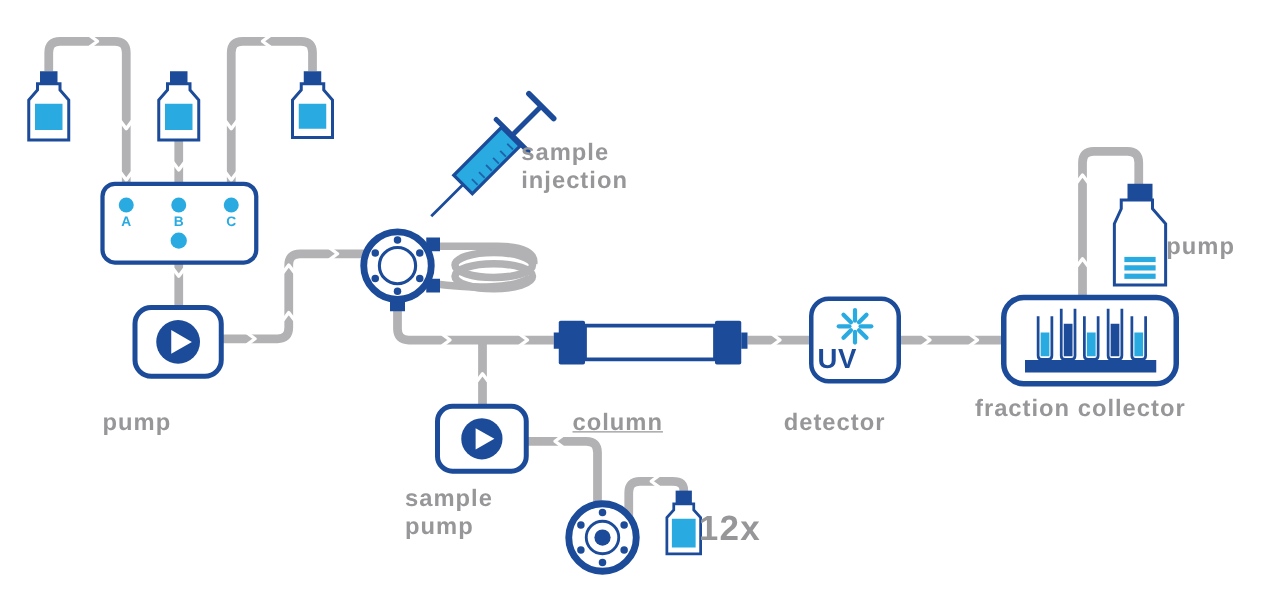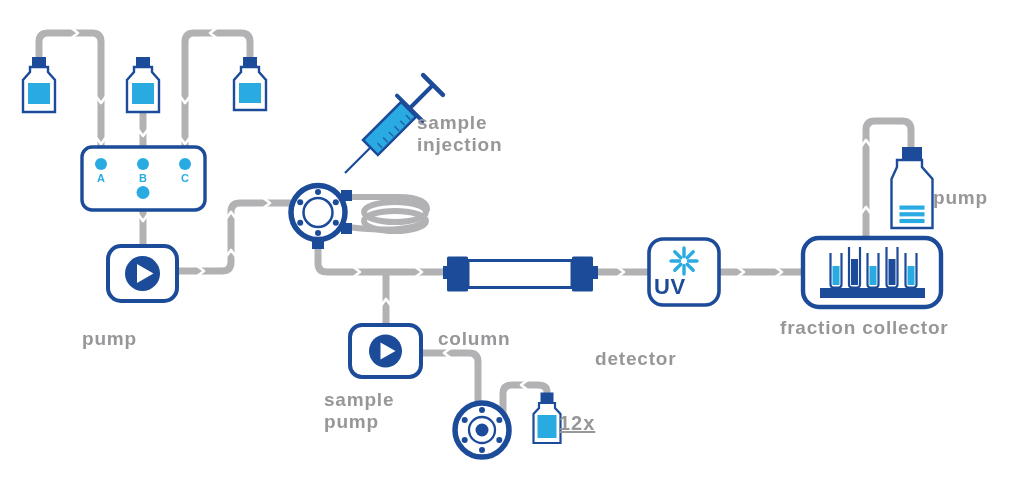--- a/index.html
+++ b/index.html
@@ -29,21 +29,21 @@
   .lbl{
     position:absolute;font-weight:700;color:var(--label-gray);
     text-align:left;white-space:pre-line;letter-spacing:.8px;
     font-size:19px;line-height:22px;user-select:none;
   }
   .port-lbl{
     position:absolute;font-weight:700;color:var(--light-blue);
     text-align:center;font-size:11px;line-height:12px;width:20px;user-select:none;
   }
   .uv-lbl{color:var(--dark-blue);font-size:22px;letter-spacing:.5px;line-height:24px;}
-  .big{font-size:20px;line-height:28px;letter-spacing:1px;text-decoration:underline;}
+  .big{font-size:28px;line-height:28px;letter-spacing:1px;}
 </style>
 </head>
 <body>
 
 <div id="stage">
 
   <svg id="diagram-svg" width="1026" height="488" viewBox="0 0 1026 488">
 
     <g>
       <path class="tube" d="M39 57 V42 Q39 33 48 33 H92 Q101 33 101 42 V150"></path>
@@ -232,23 +232,23 @@
       <path class="outline" stroke-width="2.2" d="M539 403 H555 V408 L560.5 414 V443 H533.5 V414 L539 408 Z"></path>
       <rect class="lt" x="537.5" y="415" width="19" height="23"></rect>
     </g>
   </svg>
 
   <div class="lbl" style="left:82px;top:328px;width:121px;">pump</div>
 
   <div class="lbl" style="left:417px;top:112px;width:140px;">sample
 injection</div>
 
-  <div class="lbl" style="left:438px;top:328px;width:120px;">column</div>
-
-  <div class="lbl" style="left:595px;top:328px;width:120px;margin-top:20px;">detector</div>
+  <div class="lbl" style="left:458px;top:328px;width:120px;text-decoration:underline;">column</div>
+
+  <div class="lbl" style="left:627px;top:328px;width:120px;">detector</div>
 
   <div class="lbl uv-lbl" style="left:654px;top:275px;width:60px;">UV</div>
 
   <div class="lbl" style="left:780px;top:317px;width:190px;">fraction collector</div>
 
   <div class="lbl" style="left:933px;top:187px;width:80px;">pump</div>
 
   <div class="lbl" style="left:324px;top:389px;width:122px;">sample
 pump</div>
 

